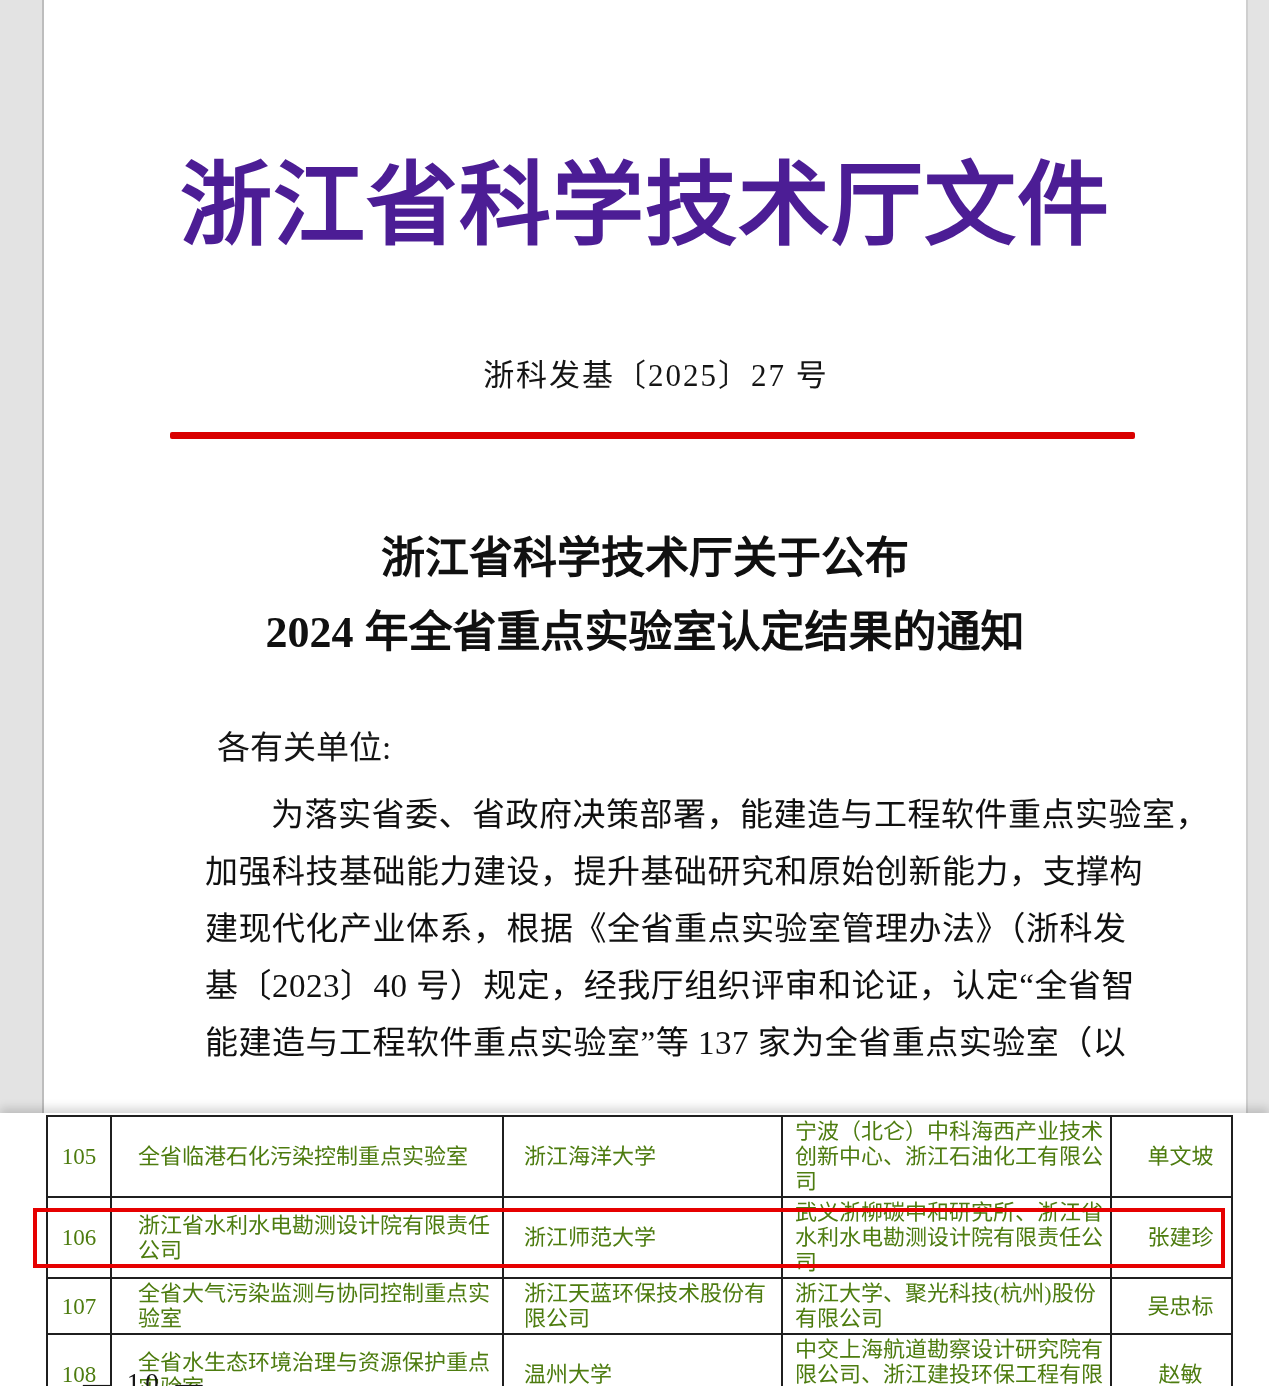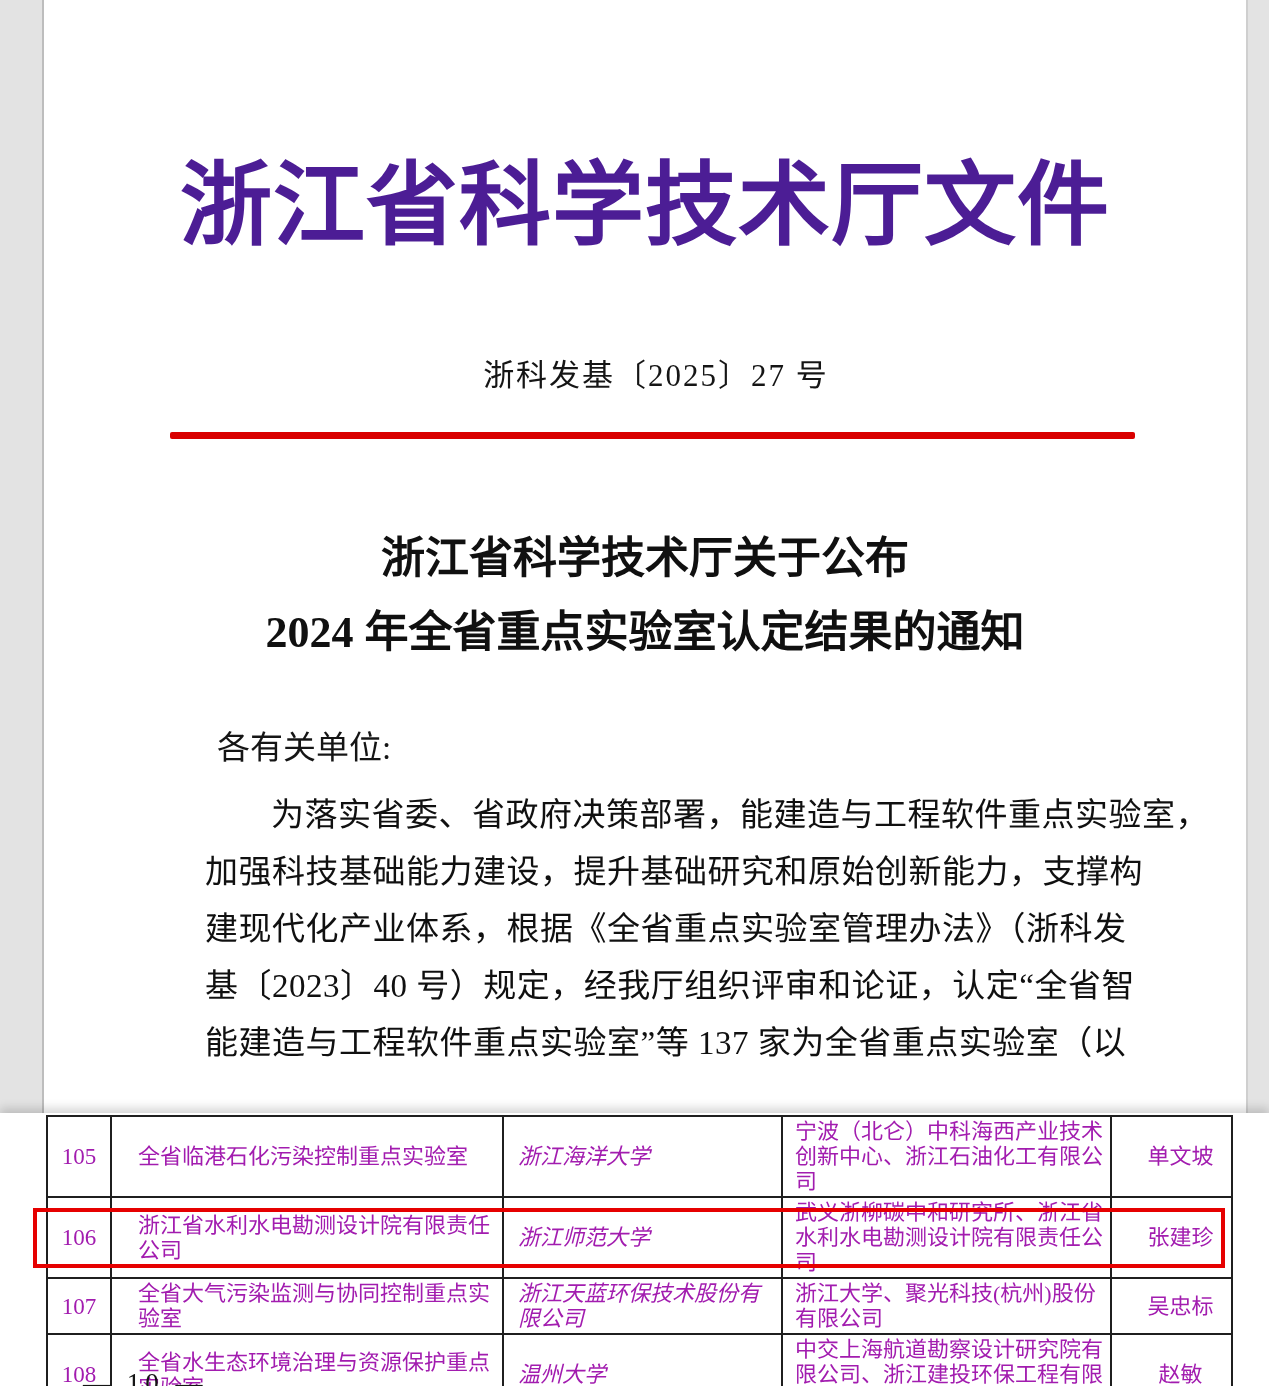--- a/index.html
+++ b/index.html
@@ -44,27 +44,27 @@
   .table-section{
     position:absolute;top:1113px;left:0;width:1269px;height:273px;
     background:#ffffff;box-shadow:0 -5px 9px rgba(0,0,0,0.16);
   }
   table.result-table{
     position:absolute;left:46px;top:2px;width:1185px;
     border-collapse:collapse;table-layout:fixed;
   }
   .result-table td{
     border:2px solid #1f1f1f;font-size:22px;line-height:25px;
-    color:#a21caf;overflow:hidden;vertical-align:middle;
+    color:#4d7c0f;overflow:hidden;vertical-align:middle;
     padding:2px 6px;
   }
   .result-table tr{height:49px;}
   td.c-no{text-align:center;font-size:23px;}
   td.c-lab{padding-left:26px;}
-  td.c-host{padding-left:14px;font-style:italic;}
+  td.c-host{padding-left:20px;}
   td.c-partner{padding-left:12px;padding-right:6px;}
   td.c-dir{text-align:center;padding-left:24px;}
 
   .highlight-box{
     position:absolute;left:33px;top:95px;width:1184px;height:52px;
     border:4px solid #e60000;pointer-events:none;
   }
   .page-number{
     position:absolute;left:83px;top:1368px;font-size:27px;letter-spacing:5px;
     white-space:nowrap;

